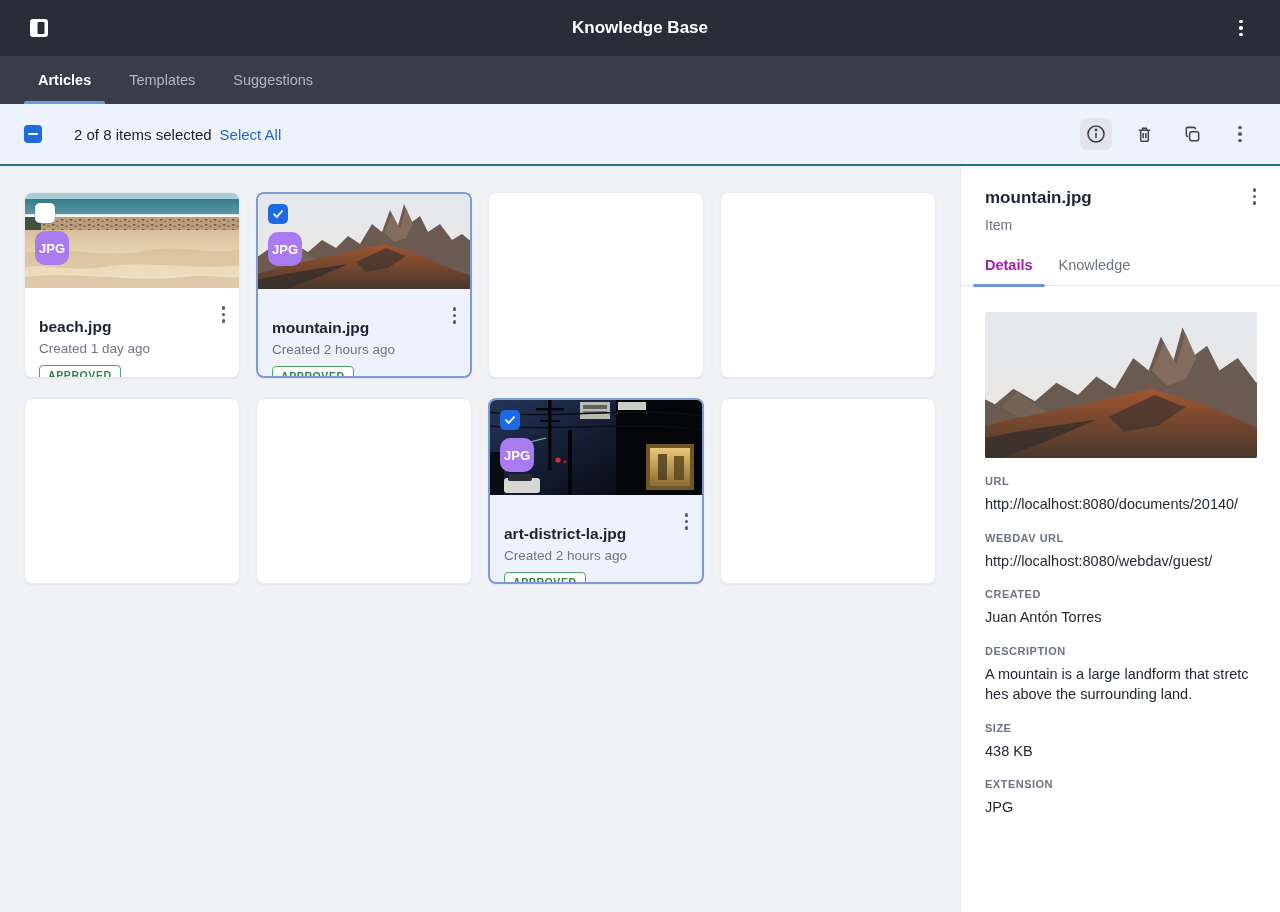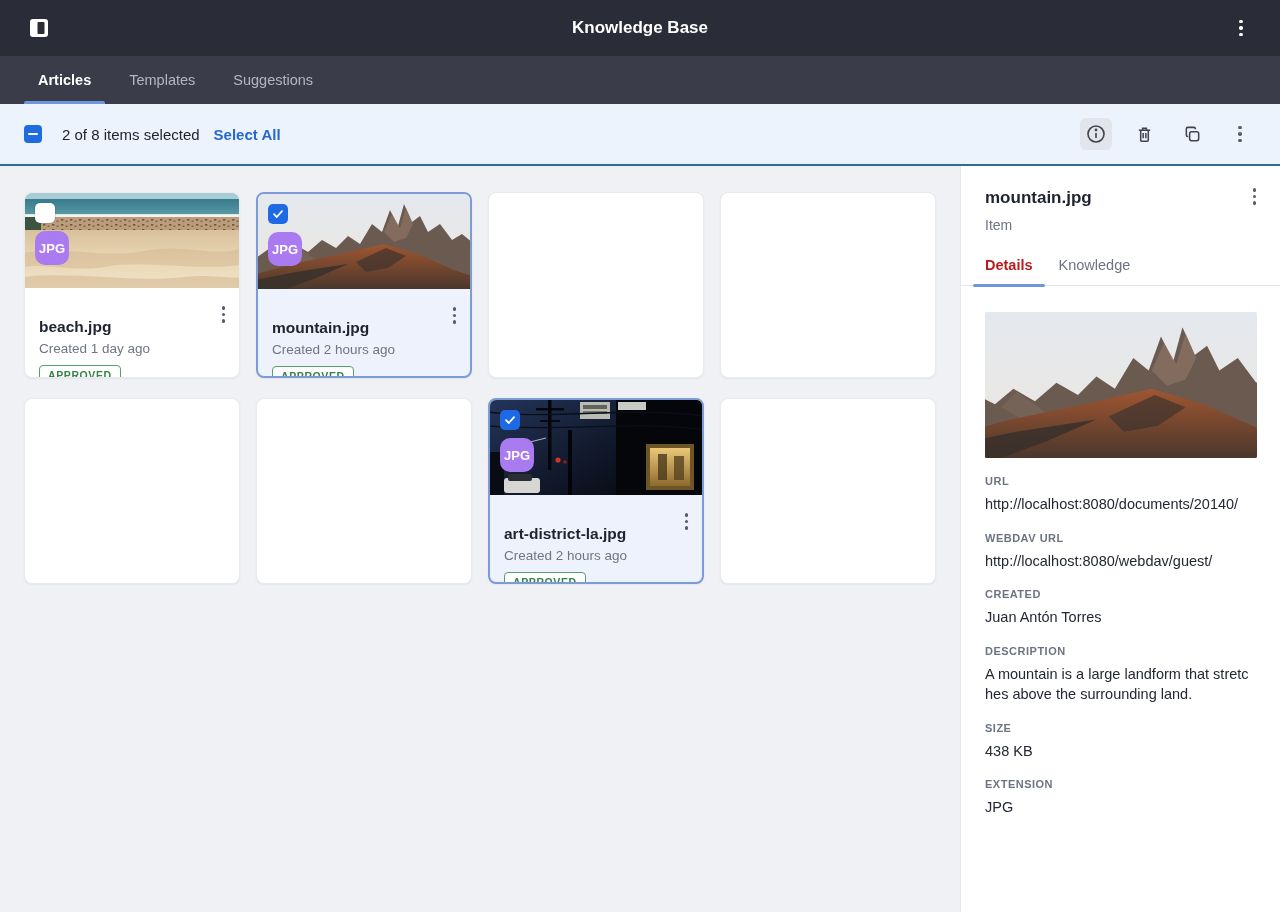--- a/index.html
+++ b/index.html
@@ -19,22 +19,22 @@
   
   .tabbar { height:48px; background:#3a3c49; display:flex; align-items:stretch; padding:0 24px; gap:10px; }
   .tab { display:flex; align-items:center; padding:16px 14px; font-size:14.5px; color:#b4b7c1; position:relative; cursor:pointer; }
   .tab.active { color:#ffffff; font-weight:600; }
   .tab.active::after { content:""; position:absolute; left:0; right:0; bottom:0; height:3px; background:#6f96dd; border-radius:2px 2px 0 0; }
 
   
   .toolbar { height:62px; background:#edf3fd; border-bottom:2px solid #2d6d92; display:flex; align-items:center; padding:0 24px; }
   .cb { width:18px; height:18px; border-radius:4px; background:#1f6be0; display:flex; align-items:center; justify-content:center; cursor:pointer; flex:none; }
   .cb .minus { width:10px; height:2px; background:#fff; border-radius:1px; }
-  .toolbar .sel-text { margin-left:20px; font-size:15px; color:#20242e; }
-  .toolbar .select-all { margin-left:14px; font-size:15px; font-weight:700; color:#2468cf; cursor:pointer; text-decoration:none; }
+  .toolbar .sel-text { margin-left:32px; font-size:15px; color:#20242e; }
+  .toolbar .select-all { margin-left:8px; font-size:15px; font-weight:400; color:#2468cf; cursor:pointer; text-decoration:none; }
   .toolbar .spacer { flex:1; }
   .toolbar .icon-btn { width:32px; height:32px; margin-left:16px; color:#40434e; }
   .toolbar .icon-btn.active-bg { background:#e2e5ec; }
   .toolbar .icon-btn svg { stroke:#40434e; }
 
   
   .content { display:flex; height:746px; }
   .main { flex:1; padding:26px 24px; overflow:hidden; }
   .grid { display:grid; grid-template-columns:repeat(4,216px); gap:20px 16px; }
 
@@ -60,21 +60,21 @@
   .nav-ic { width:28px; height:28px; display:flex; align-items:center; justify-content:center; cursor:pointer; color:#5d626e; flex:none; }
   .panel-nav .close { margin-left:14px; }
 
   .panel-head { padding:22px 24px 0; }
   .panel-title-row { display:flex; align-items:flex-start; justify-content:space-between; }
   .panel-title { font-size:17px; font-weight:700; color:#1e2330; }
   .panel-sub { font-size:14px; color:#707585; margin-top:9px; }
 
   .panel-tabs { display:flex; gap:26px; padding:0 24px; margin-top:24px; border-bottom:1px solid #e4e6ea; }
   .ptab { padding-bottom:12px; font-size:14.5px; color:#6e7380; position:relative; cursor:pointer; }
-  .ptab.active { color:#b91c1c; font-weight:700; }
+  .ptab.active { color:#a21caf; font-weight:700; }
   .ptab.active::after { content:""; position:absolute; left:-12px; right:-12px; bottom:-2px; height:3px; background:#6f96dd; border-radius:2px; }
 
   .panel-body { padding:26px 24px 0; overflow:hidden; }
   .preview { width:272px; height:146px; border-radius:2px; overflow:hidden; }
   .preview svg { width:100%; height:100%; display:block; }
   .field { margin-top:17px; }
   .field:first-of-type { margin-top:28px; }
   .f-label { font-size:11px; font-weight:700; letter-spacing:.5px; color:#6d7380; text-transform:uppercase; }
   .f-value { font-size:14.5px; color:#232833; margin-top:7px; line-height:1.42; word-break:break-all; }
 </style>

